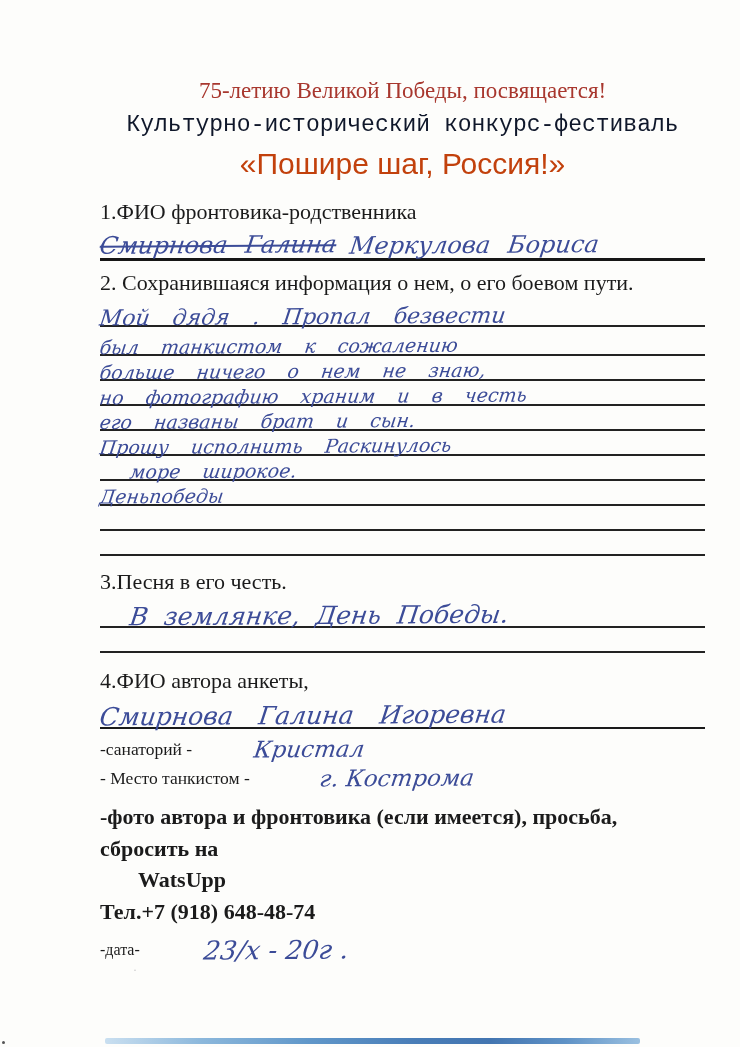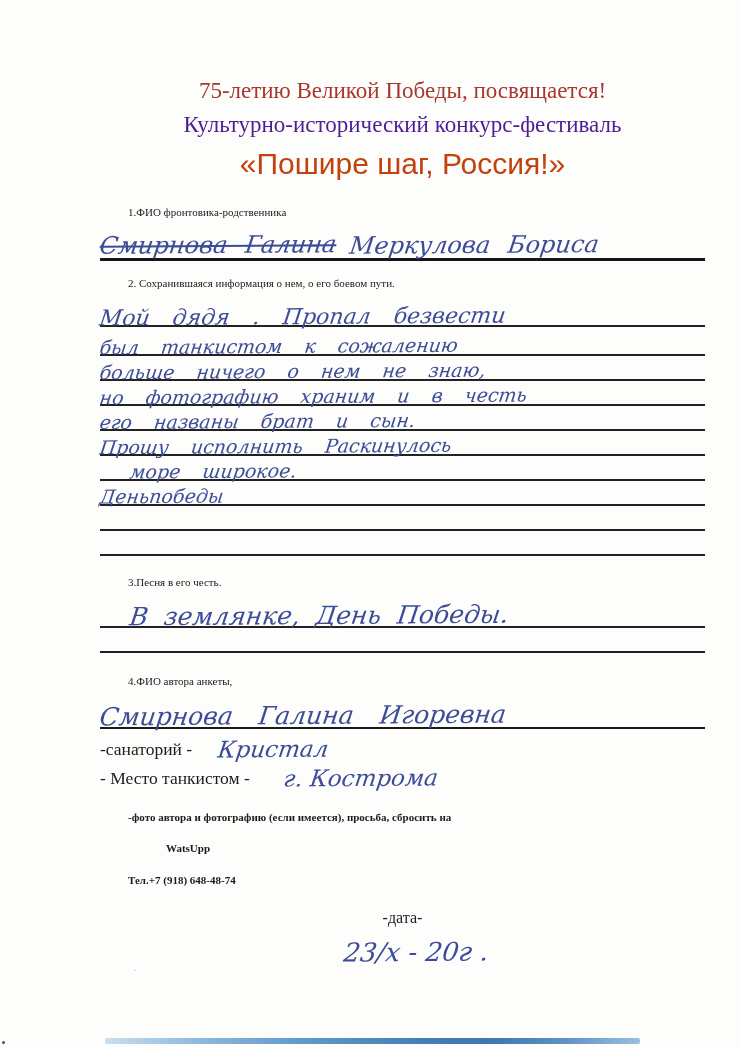--- a/index.html
+++ b/index.html
@@ -10,25 +10,25 @@
     background:#fdfdfb;
     overflow:hidden;
     font-family:"Liberation Serif", serif;
     color:#1b1b1b;
   }
   .content{position:absolute;left:100px;top:0;width:605px;}
 
   
   .hdr{ text-align:center; padding-top:74px; }
   .hdr-l1{ font-size:23px; line-height:34px; color:#a8372e; font-family:"Liberation Serif",serif;}
-  .hdr-l2{ font-size:23px; line-height:34px; color:#4c1d95; font-family:Liberation Serif, serif;}
+  .hdr-l2{ font-size:23px; line-height:34px; color:#0f172a; font-family:Liberation Mono, monospace;}
   .hdr-l3{ font-size:30px; line-height:44px; color:#c2410c; font-family:"Liberation Sans",sans-serif; font-weight:400;}
 
   
-  .lbl{ font-size:11px; line-height:24px;margin-left:28px; }
+  .lbl{ font-size:22px; line-height:24px; }
   .bold{ font-weight:bold; }
 
   
   .hw{
     font-family:"DejaVu Serif", serif;
     font-style:italic;
     color:#3c4c98;
     white-space:nowrap;
     display:inline-block;
     transform:skewX(-8deg) rotate(-0.4deg);
@@ -51,40 +51,40 @@
   .ruled .hw{ font-size:19px; line-height:20px; word-spacing:16px; margin-bottom:-2px;}
 
   .s3-line{ border-bottom:2px solid #222; height:32px; display:flex; align-items:flex-end; }
   .s3-line .hw{ font-size:25px; line-height:26px; margin-left:30px; word-spacing:8px; margin-bottom:-3px;}
   .empty-line{ border-bottom:2px solid #222; height:23px; }
 
   .name-line{ border-bottom:2px solid #1a1a1a; height:34px; display:flex; align-items:flex-end;}
   .name-line .hw{ font-size:25px; line-height:26px; word-spacing:18px; margin-bottom:-2px;}
 
   
-  .row{ font-size:17.5px; display:flex; align-items:center; }
+  .row{ font-size:17.5px; display:flex; align-items:flex-end;gap:36px; }
   .row .hw{ font-size:23px; }
   .paren-gap{ display:inline-block; width:34px; }
   .blank-line{ display:inline-block; width:150px; border-bottom:2px solid #1a1a1a; height:14px; margin-left:8px;}
 
   
   .scan-mark{
     position:absolute; left:133px; top:963px; width:16px; height:14px;
     color:#c9c9c9; font-size:12px; line-height:14px;
   }
   .scan-dot{ position:absolute; left:2px; top:1041px; width:3px; height:3px; background:#555; border-radius:50%; }
   .footer-strip{
     position:absolute; left:105px; bottom:3px; width:535px; height:6px;
     background:linear-gradient(90deg,#c4dcef 0%,#7fb0d8 18%,#4f8cc4 38%,#356fb0 58%,#2e66a8 72%,#4d86c0 86%,#8fb9dd 100%);
     border-radius:2px;
     opacity:.9;
   }
 
   .mt6{margin-top:6px;} .mt10{margin-top:10px;} .mt14{margin-top:14px;} .mt16{margin-top:16px;}
-  .lh28{line-height:28px;} .lh30{line-height:30px;} .lh32{line-height:32px;} .lh34{line-height:34px;flex-direction:column;}
+  .lh28{line-height:28px;} .lh30{line-height:30px;} .lh32{line-height:32px;} .lh34{line-height:34px;}
   .indent{ padding-left:38px; }
 </style>
 </head>
 <body>
 
 <div class="page">
   <div class="content">
 
     <div class="hdr">
       <div class="hdr-l1">75-летию Великой Победы, посвящается!</div>
@@ -147,21 +147,21 @@
       <span>-санаторий -</span>
       <span class="hw" style="margin-left:26px;">Кристал</span>
     </div>
 
     <div class="row lh30">
       <span>- Место танкистом -</span>
       <span class="hw" style="margin-left:34px;">г. Кострома</span>
     </div>
 
 
-    <div class="lbl bold lh32" style="margin-top:8px;">-фото автора и фотографию (если имеется), просьба, сбросить на</div>
+    <div class="lbl bold lh32" style="margin-top:8px;">-фото автора и фронтовика (если имеется), просьба, сбросить на</div>
     <div class="lbl bold lh30 indent">WatsUpp</div>
     <div class="lbl bold lh30" style="margin-top:2px;">Тел.+7 (918) 648-48-74</div>
 
     <div class="row lh34 mt6">
       <span style="font-size:16px;">-дата-</span>
       <span class="hw" style="margin-left:28px;font-size:26px;">23/х - 20г .</span>
     </div>
 
   </div>
 

